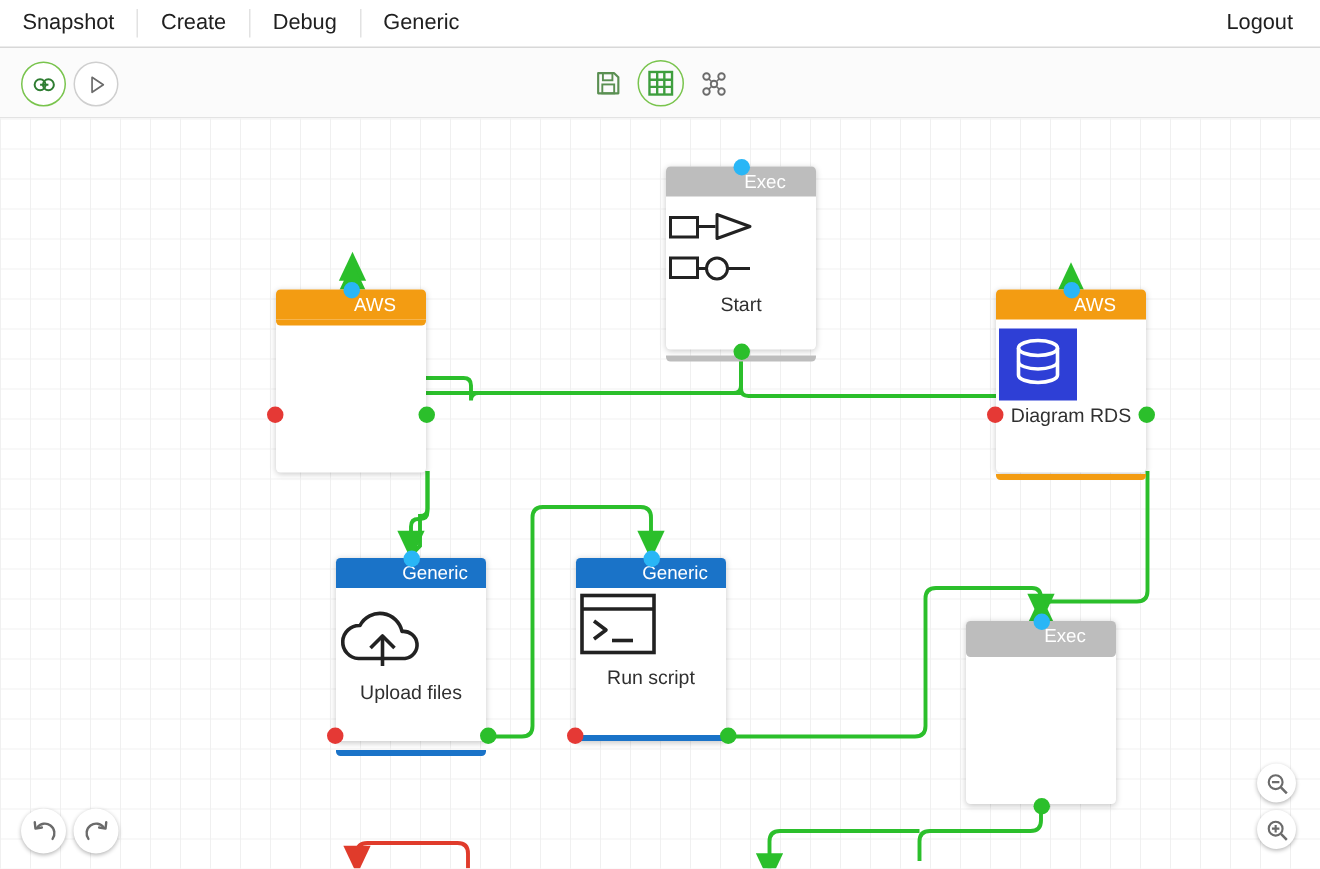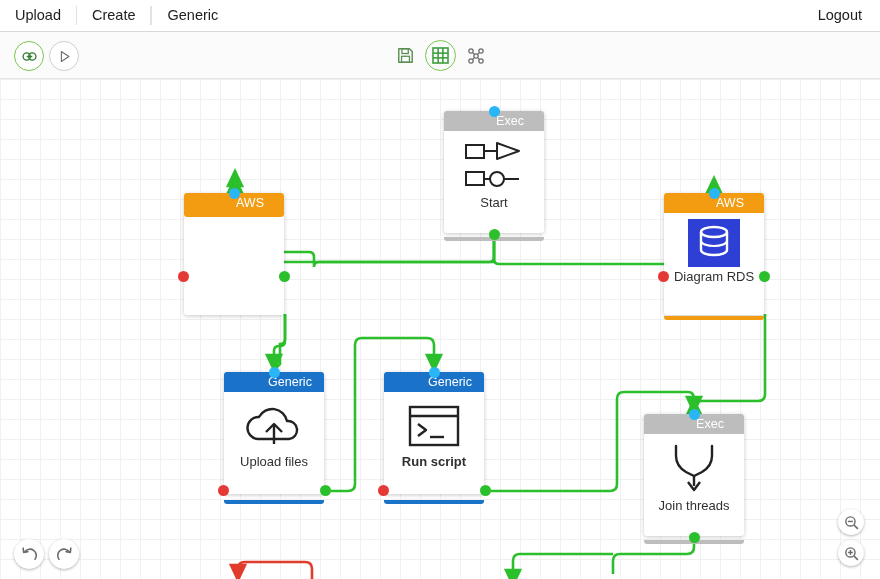--- a/index.html
+++ b/index.html
@@ -113,21 +113,20 @@
     font-size: 12.5px;
     color: #ffffff;
     height: 20px;
     line-height: 20px;
     border-radius: 3px 3px 0 0;
     padding-left: 32px;
   }
   .node-body {
     display: flex;
     flex-direction: column;
-    align-items: center;
     justify-content: flex-start;
   }
   .node-label {
     font-size: 13px;
     color: #303030;
     line-height: 15px;
     margin-top: 2px;
   }
   .node-foot {
     height: 4px;
@@ -141,24 +140,25 @@
     box-sizing: border-box;
   }
   .port.blue { background: #29b6f6; }
   .port.green { background: #2bbf2b; }
   .port.red { background: #e53935; }
 </style>
 </head>
 <body>
 
 <div class="menubar">
-  <div class="menu-item">Upload</div>
+  <div class="menu-item">Snapshot</div>
   <div class="menu-sep"></div>
   <div class="menu-item">Create</div>
   <div class="menu-sep"></div>
+  <div class="menu-item">Debug</div>
   <div class="menu-sep"></div>
   <div class="menu-item">Generic</div>
   <div class="menu-right">Logout</div>
 </div>
 
 <div class="toolbar">
 
   <div class="rbtn active" style="left:14px; top:9px;">
     <svg width="19" height="19" viewBox="0 0 24 24">
       <circle cx="8.5" cy="12" r="4.6" fill="none" stroke="#2f7d32" stroke-width="1.7"></circle>
@@ -296,46 +296,37 @@
       <div class="node-label">Upload files</div>
     </div>
     <div class="node-foot" style="background:#1a73c8;"></div>
     <div class="port blue" style="left:45px; top:-5px;"></div>
     <div class="port red" style="left:-6px; top:113px;"></div>
     <div class="port green" style="left:96px; top:113px;"></div>
   </div>
 
   <div class="node" style="left:384px; top:293px; width:100px; height:122px;">
     <div class="node-hdr" style="background:#1a73c8;">Generic</div>
-    <div class="node-body" style="height:98px; padding-top:10px;font-weight:bold;">
+    <div class="node-body" style="height:98px; ">
       <svg width="56" height="50" viewBox="0 0 56 50">
         <rect x="4" y="5" width="48" height="38" fill="none" stroke="#222" stroke-width="2.4"></rect>
         <line x1="4" y1="14" x2="52" y2="14" stroke="#222" stroke-width="2.4"></line>
         <path d="M12 22 L20 28 L12 34" fill="none" stroke="#222" stroke-width="2.4" stroke-linejoin="round"></path>
         <line x1="24" y1="35" x2="38" y2="35" stroke="#222" stroke-width="2.4"></line>
       </svg>
       <div class="node-label">Run script</div>
     </div>
     <div class="node-foot" style="background:#1a73c8;"></div>
     <div class="port blue" style="left:45px; top:-5px;"></div>
     <div class="port red" style="left:-6px; top:113px;"></div>
     <div class="port green" style="left:96px; top:113px;"></div>
   </div>
 
   <div class="node" style="left:644px; top:335px; width:100px; height:122px;">
     <div class="node-hdr" style="background:#bdbdbd;">Exec control</div>
-    <div class="node-body" style="height:98px; padding-top:8px;">
-      <svg width="52" height="54" viewBox="0 0 52 54">
-        <path d="M8 4 L8 14 Q8 24 18 30 L26 34" fill="none" stroke="#222" stroke-width="2.4" stroke-linecap="round"></path>
-        <path d="M44 4 L44 14 Q44 24 34 30 L26 34" fill="none" stroke="#222" stroke-width="2.4" stroke-linecap="round"></path>
-        <line x1="26" y1="34" x2="26" y2="44" stroke="#222" stroke-width="2.4"></line>
-        <path d="M20 40 L26 48 L32 40" fill="none" stroke="#222" stroke-width="2.4" stroke-linejoin="round"></path>
-      </svg>
-      <div class="node-label">Join threads</div>
-    </div>
     <div class="node-foot" style="background:#bdbdbd;"></div>
     <div class="port blue" style="left:45px; top:-5px;"></div>
     <div class="port green" style="left:45px; top:118px;"></div>
   </div>
 
   <div style="position:absolute; left:838px; top:430px; width:26px; height:26px; border-radius:50%; background:#ffffff; box-shadow:0 1px 3px rgba(0,0,0,0.3); display:flex; align-items:center; justify-content:center;">
     <svg width="17" height="17" viewBox="0 0 24 24">
       <circle cx="10.5" cy="10.5" r="6.5" fill="none" stroke="#6b6b6b" stroke-width="2"></circle>
       <line x1="15.5" y1="15.5" x2="21" y2="21" stroke="#6b6b6b" stroke-width="2.4"></line>
       <line x1="7" y1="10.5" x2="14" y2="10.5" stroke="#6b6b6b" stroke-width="2"></line>

